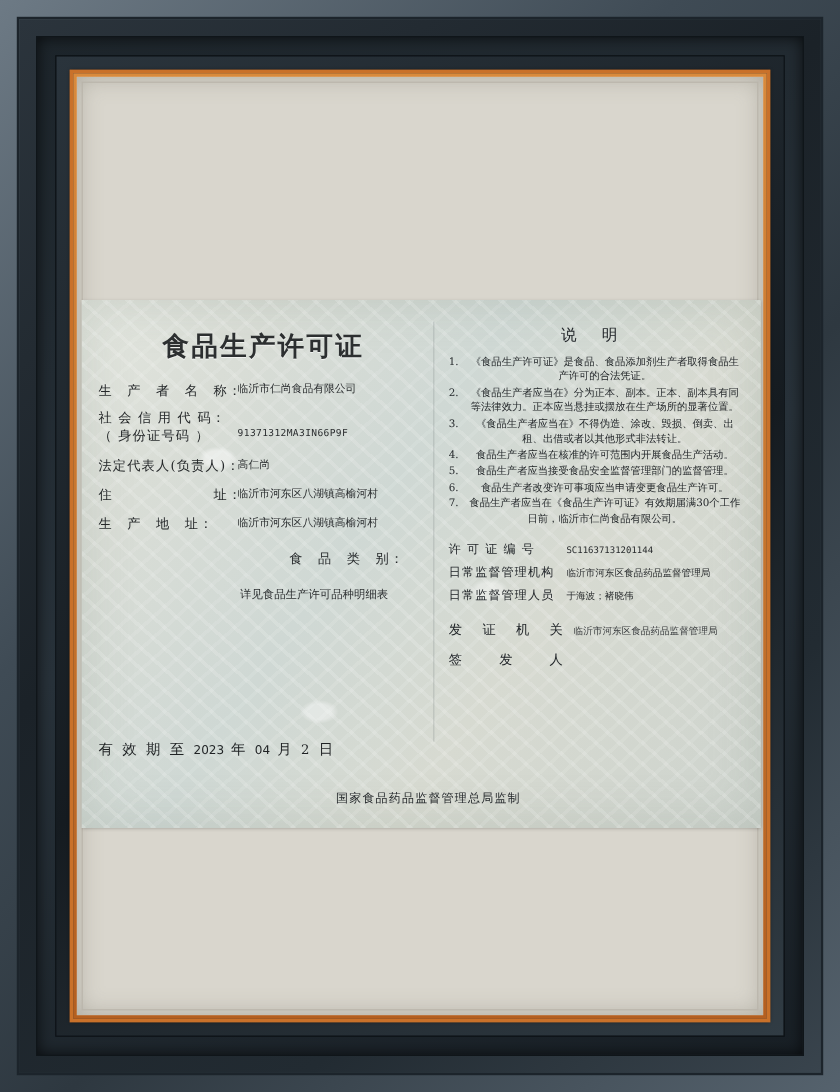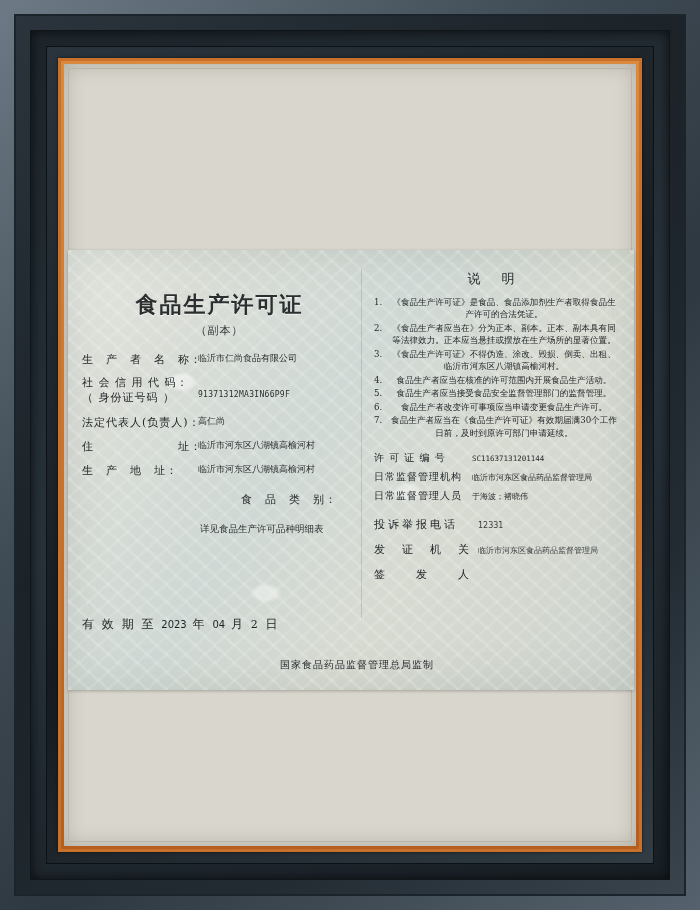--- a/index.html
+++ b/index.html
@@ -96,21 +96,21 @@
   .cert-divider {
     position: absolute;
     left: 293px; top: 18px;
     width: 1px; height: 350px;
     background: rgba(120,130,125,.28);
   }
 
   
   .left-col {
     position: absolute;
-    left: 14px; top: 24px;
+    left: 14px; top: 8px;
     width: 275px;
   }
   .cert-title {
     font-family: "DejaVu Serif", "Liberation Serif", serif;
     font-size: 22px;
     font-weight: bold;
     color: #2c2f30;
     letter-spacing: 2px;
     text-align: center;
     margin-top: 16px;
@@ -270,21 +270,20 @@
   <div class="frame-gold"></div>
   <div class="mat"></div>
   <div class="mat-inner-line"></div>
 
   <div class="certificate">
     <div class="guilloche"></div>
     <div class="cert-divider"></div>
 
     <div class="left-col">
       <div class="cert-title">食品生产许可证</div>
-      <div class="cert-subtitle">（副本）</div>
 
       <div class="field-list">
         <div class="field-row">
           <div class="field-label">生　产　者　名　称：</div>
           <div class="field-value">临沂市仁尚食品有限公司</div>
         </div>
         <div class="field-row">
           <div class="field-label two-line" style="white-space:pre-line;">社 会 信 用 代 码：
 （ 身份证号码 ）</div>
           <div class="field-value code" style="padding-top:14px;">91371312MA3IN66P9F</div>
@@ -326,61 +325,57 @@
         <div class="note-item">
           <span class="note-num">1.</span>
           <span class="note-text">《食品生产许可证》是食品、食品添加剂生产者取得食品生产许可的合法凭证。</span>
         </div>
         <div class="note-item">
           <span class="note-num">2.</span>
           <span class="note-text">《食品生产者应当在》分为正本、副本。正本、副本具有同等法律效力。正本应当悬挂或摆放在生产场所的显著位置。</span>
         </div>
         <div class="note-item">
           <span class="note-num">3.</span>
-          <span class="note-text">《食品生产许可证》不得伪造、涂改、毁损、倒卖、出租、临沂市河东区八湖镇高榆河村。</span>
+          <span class="note-text">《食品生产者应当在》不得伪造、涂改、毁损、倒卖、出租、出借或者以其他形式非法转让。</span>
         </div>
         <div class="note-item">
           <span class="note-num">4.</span>
           <span class="note-text">食品生产者应当在核准的许可范围内开展食品生产活动。</span>
         </div>
         <div class="note-item">
           <span class="note-num">5.</span>
           <span class="note-text">食品生产者应当接受食品安全监督管理部门的监督管理。</span>
         </div>
         <div class="note-item">
           <span class="note-num">6.</span>
           <span class="note-text">食品生产者改变许可事项应当申请变更食品生产许可。</span>
         </div>
         <div class="note-item">
           <span class="note-num">7.</span>
-          <span class="note-text">食品生产者应当在《食品生产许可证》有效期届满30个工作日前，及时到原许可部门申请延续。</span>
+          <span class="note-text">食品生产者应当在《食品生产许可证》有效期届满30个工作日前，临沂市仁尚食品有限公司。</span>
         </div>
       </div>
 
       <div class="rfields">
         <div class="rfield-row">
           <span class="rfield-label">许 可 证 编 号</span>
           <span class="rfield-value mono">SC11637131201144</span>
         </div>
         <div class="rfield-row">
           <span class="rfield-label">日常监督管理机构</span>
           <span class="rfield-value">临沂市河东区食品药品监督管理局</span>
         </div>
         <div class="rfield-row">
           <span class="rfield-label">日常监督管理人员</span>
           <span class="rfield-value">于海波；褚晓伟</span>
         </div>
       </div>
 
       <div class="rfields2">
         <div class="rfield-row2">
-          <span class="rfield-label2">投诉举报电话</span>
-          <span class="rfield-value2">12331</span>
-        </div>
-        <div class="rfield-row2">
           <span class="rfield-label2">发　证　机　关</span>
           <span class="rfield-value2">临沂市河东区食品药品监督管理局</span>
         </div>
         <div class="rfield-row2">
           <span class="rfield-label2">签　　发　　人</span>
           <span class="rfield-value2"></span>
         </div>
       </div>
     </div>
 

